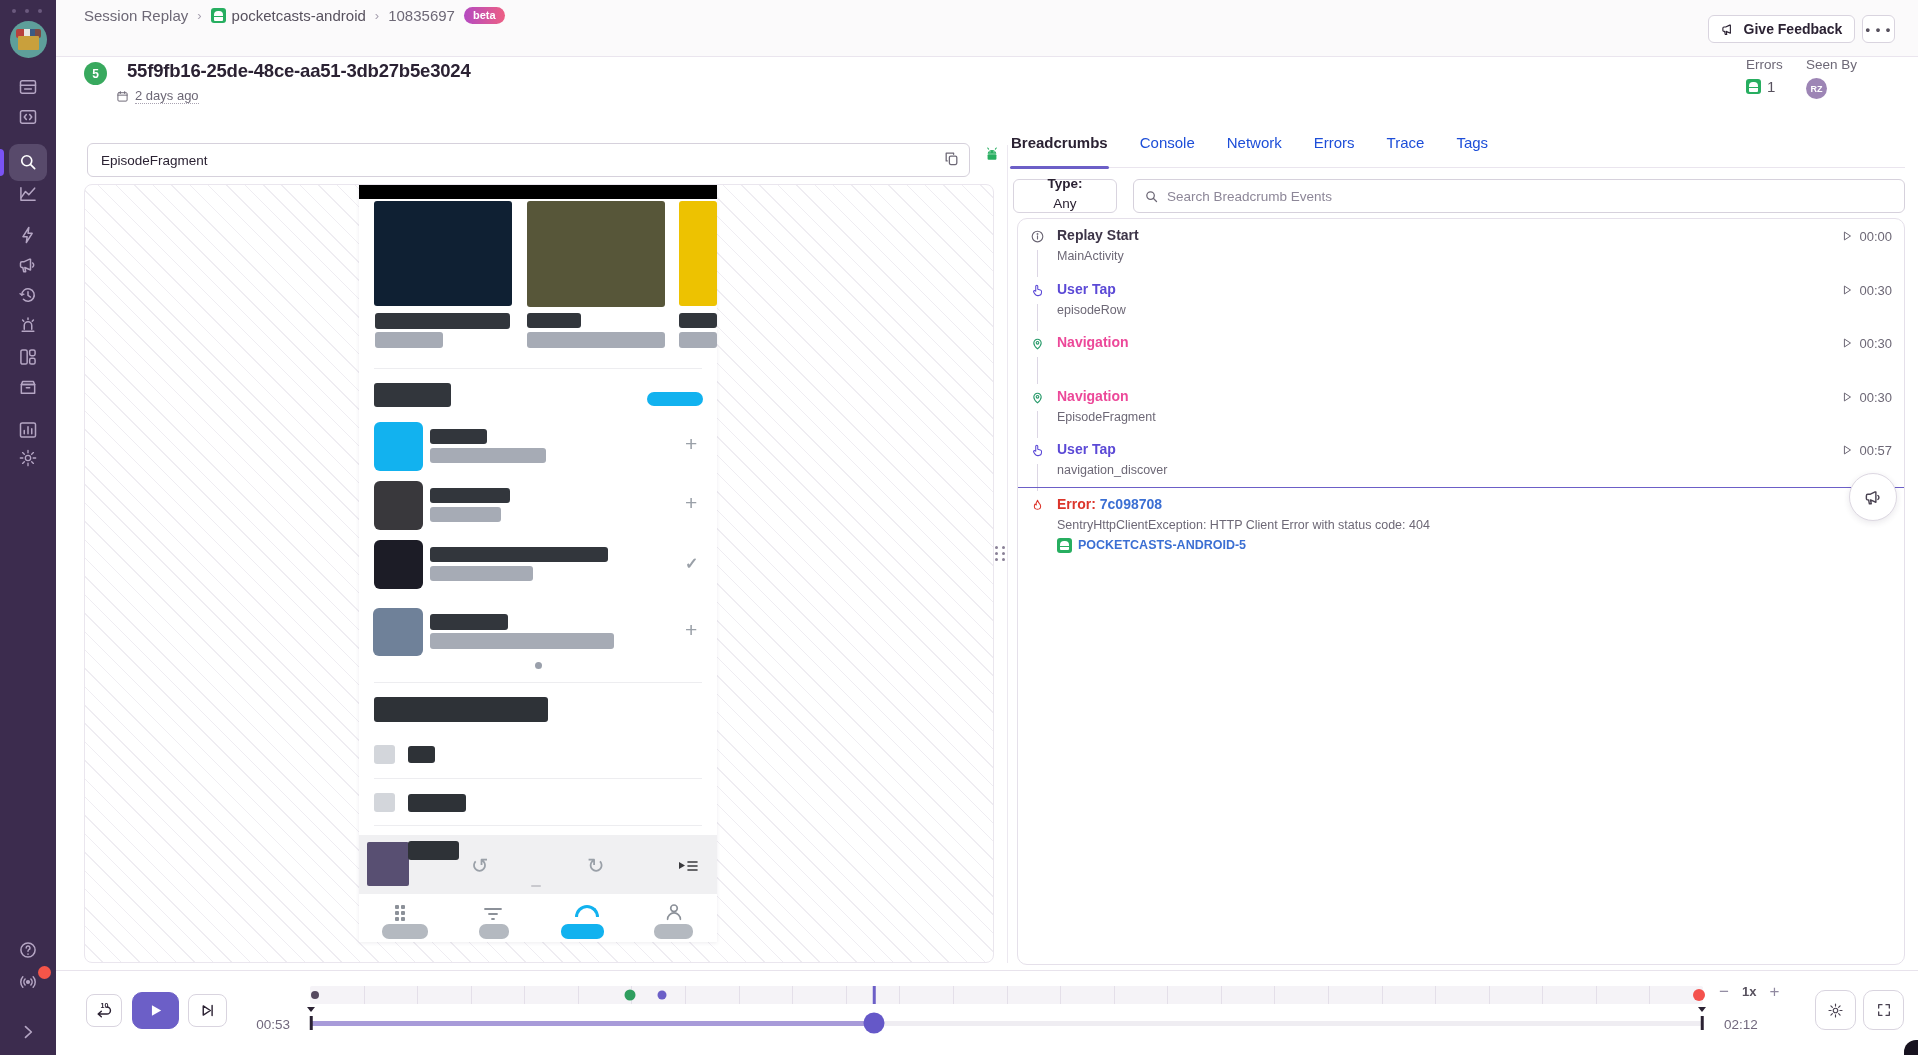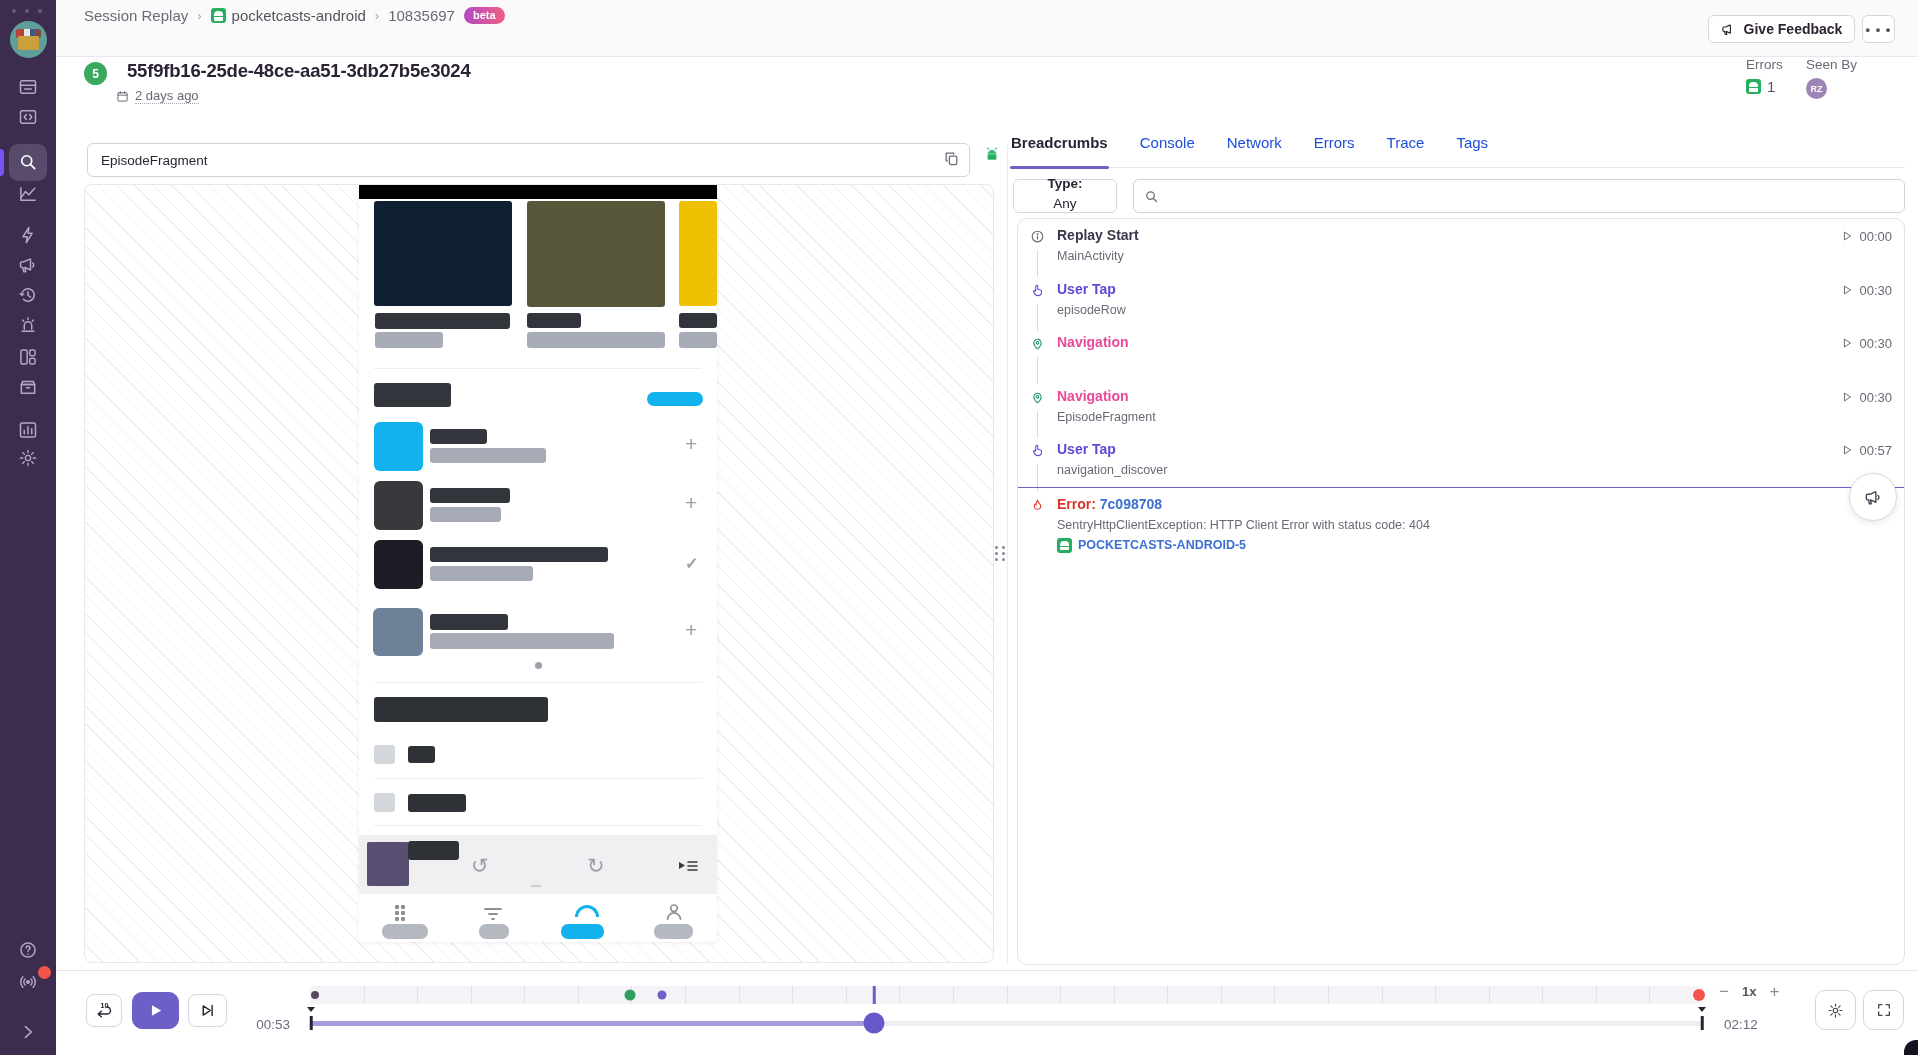--- a/index.html
+++ b/index.html
@@ -399,20 +399,21 @@
     <span>Any</span>
     <svg viewBox="0 0 24 24" width="11" height="11" fill="none" stroke="#57515e" stroke-width="2.4">
         <path d="M5 9l7 7 7-7"></path>
       </svg>
   </button>
   <div class="search-box">
     <svg viewBox="0 0 24 24" width="15" height="15" fill="none" stroke="currentColor" stroke-width="2">
         <circle cx="10.5" cy="10.5" r="6"></circle>
         <path d="M15.2 15.2L20 20"></path>
       </svg>
+    <input placeholder="Search Breadcrumb Events" style="">
   </div>
 
   <div class="crumb-panel">
       <div class="ev-row haslink">
         <div class="ev-icon">
           <svg viewBox="0 0 24 24" fill="none" stroke="#6d6876" stroke-width="1.8">
             <circle cx="12" cy="12" r="8.5"></circle>
             <path d="M12 11v5"></path>
             <circle cx="12" cy="7.8" r="0.6" fill="#6d6876"></circle>
           </svg>

